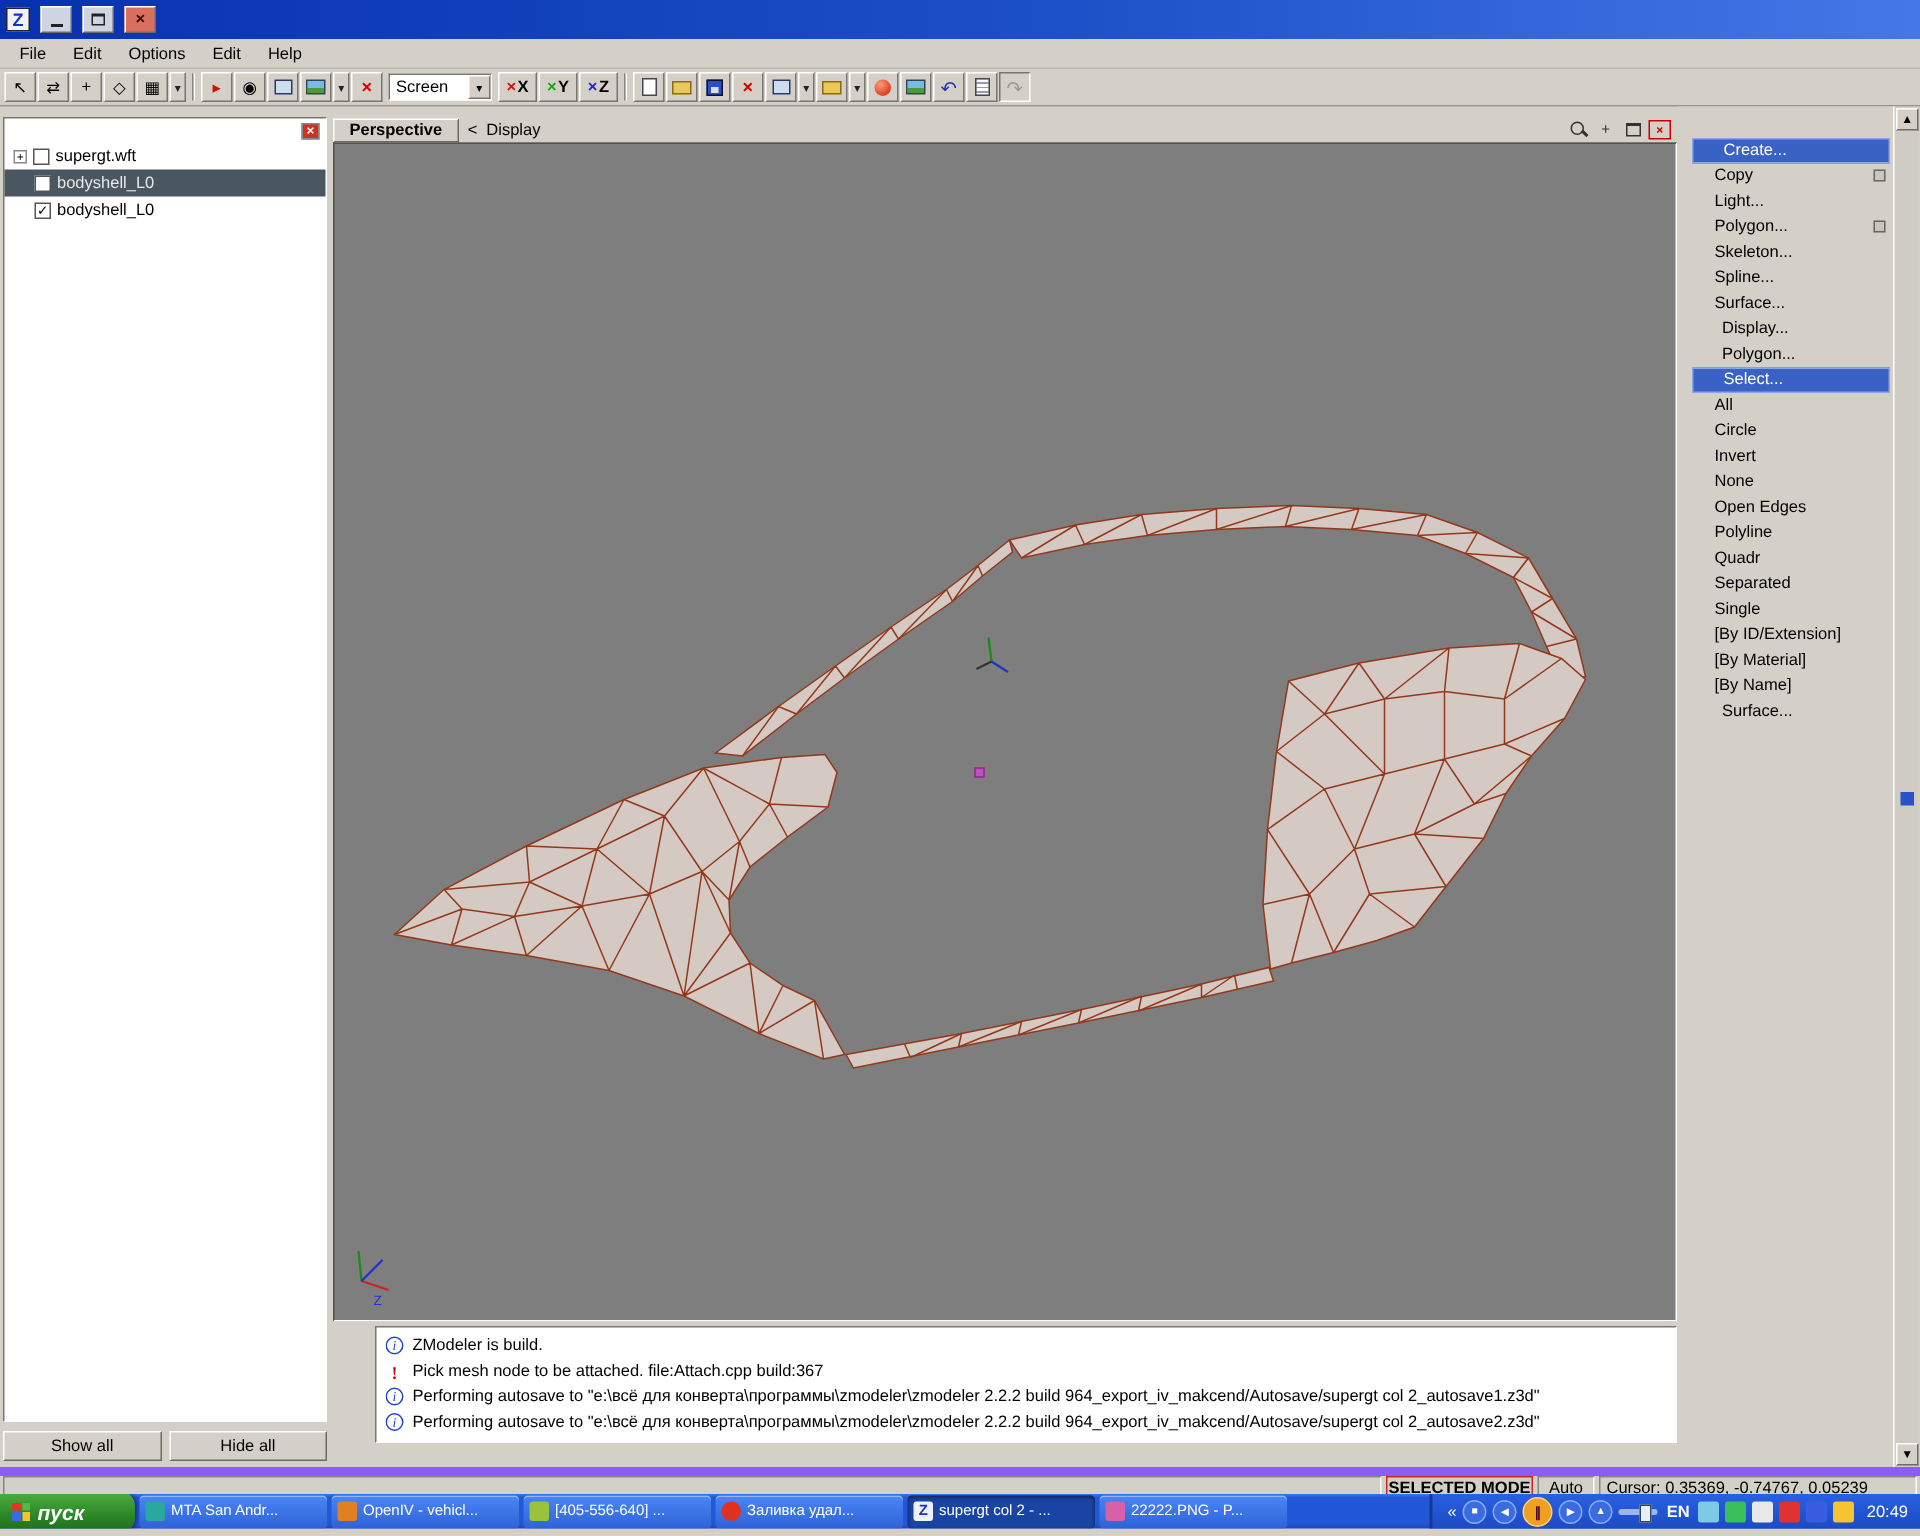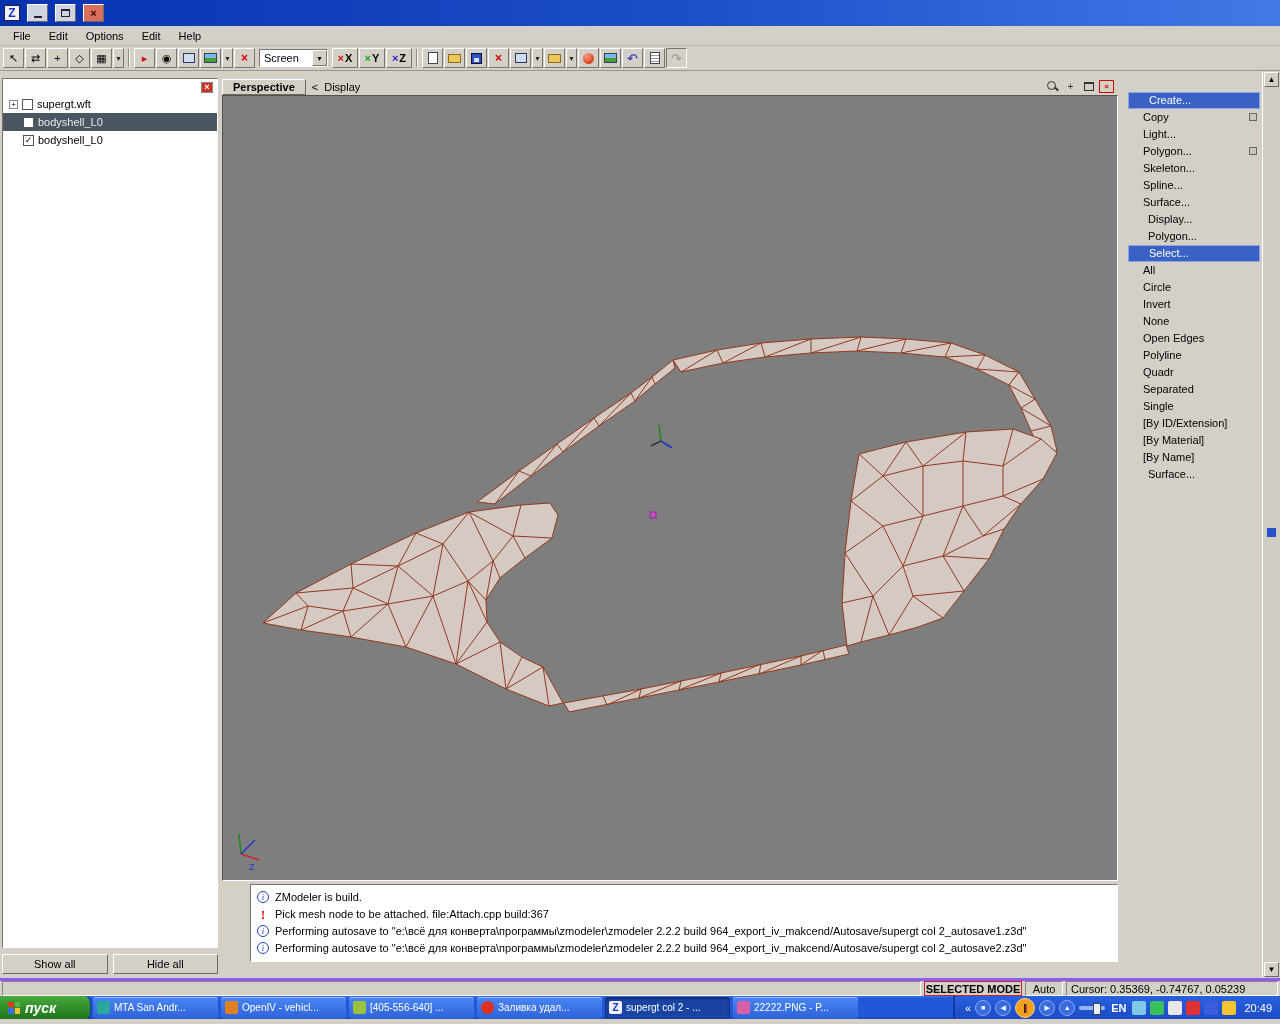--- a/index.html
+++ b/index.html
@@ -79,21 +79,21 @@
 .cmds{position:absolute;left:10px;top:21px;width:132px}
 .cmd{position:relative;height:17px;line-height:17px;font-size:11px;padding-left:20px;white-space:nowrap}
 .cmd.lvl1{padding-left:15px}
 .cmd.sel{background:#3a62c4;color:#fff;border:1px solid #8aa4e4;line-height:15px}
 .cmd .mini{position:absolute;right:3px;top:4px;width:8px;height:8px;border:1px solid #666;background:#cac6be}
 .right-scroll{position:absolute;left:1262px;top:71px;width:17px;height:907px;background:#cfccc4;border-left:1px solid #fff}
 .rs-btn{position:absolute;left:1px;width:15px;height:15px;background:#d4d0c8;border:1px solid;border-color:#fff #6e6a63 #6e6a63 #fff;text-align:center;font-size:8px;line-height:13px}
 .rs-mark{position:absolute;left:4px;top:457px;width:9px;height:9px;background:#2a52c8}
 
 
-.statusbar{position:absolute;left:0;top:978px;width:1280px;height:18px;background:#d4d0c8;display:flex;align-items:flex-end;gap:3px;padding:0 2px;border-top:3px solid #8b5cf6}
+.statusbar{position:absolute;left:0;top:978px;width:1280px;height:18px;background:#d4d0c8;display:flex;align-items:flex-start;gap:3px;padding:0 2px;border-top:6px solid #8b5cf6}
 .sbox{height:15px;border:1px solid;border-color:#8a867e #fff #fff #8a867e;display:flex;align-items:center;padding:0 4px;white-space:nowrap}
 .sb-left{flex:1}
 .sb-mode{border:1px solid #c22;font-weight:bold;width:98px;justify-content:center}
 .sb-auto{width:38px;justify-content:center;font-weight:normal}
 .sb-cursor{width:212px}
 
 
 .taskbar{position:absolute;left:0;top:996px;width:1280px;height:23px;background:linear-gradient(180deg,#3a76f2 0%,#2258d8 10%,#2258d8 85%,#1a48b8 100%);display:flex;align-items:center;overflow:hidden}
 .start{height:28px;width:90px;display:flex;align-items:center;gap:5px;padding-left:8px;background:linear-gradient(180deg,#4fae44 0%,#2d8a28 55%,#1e6a1a 100%);border-radius:0 10px 10px 0;color:#fff;font-weight:bold;font-style:italic;font-size:14px;box-shadow:1px 0 3px rgba(0,0,0,.45);flex:none}
 .flag{width:12px;height:12px;display:grid;grid-template-columns:1fr 1fr;gap:1px;flex:none}

